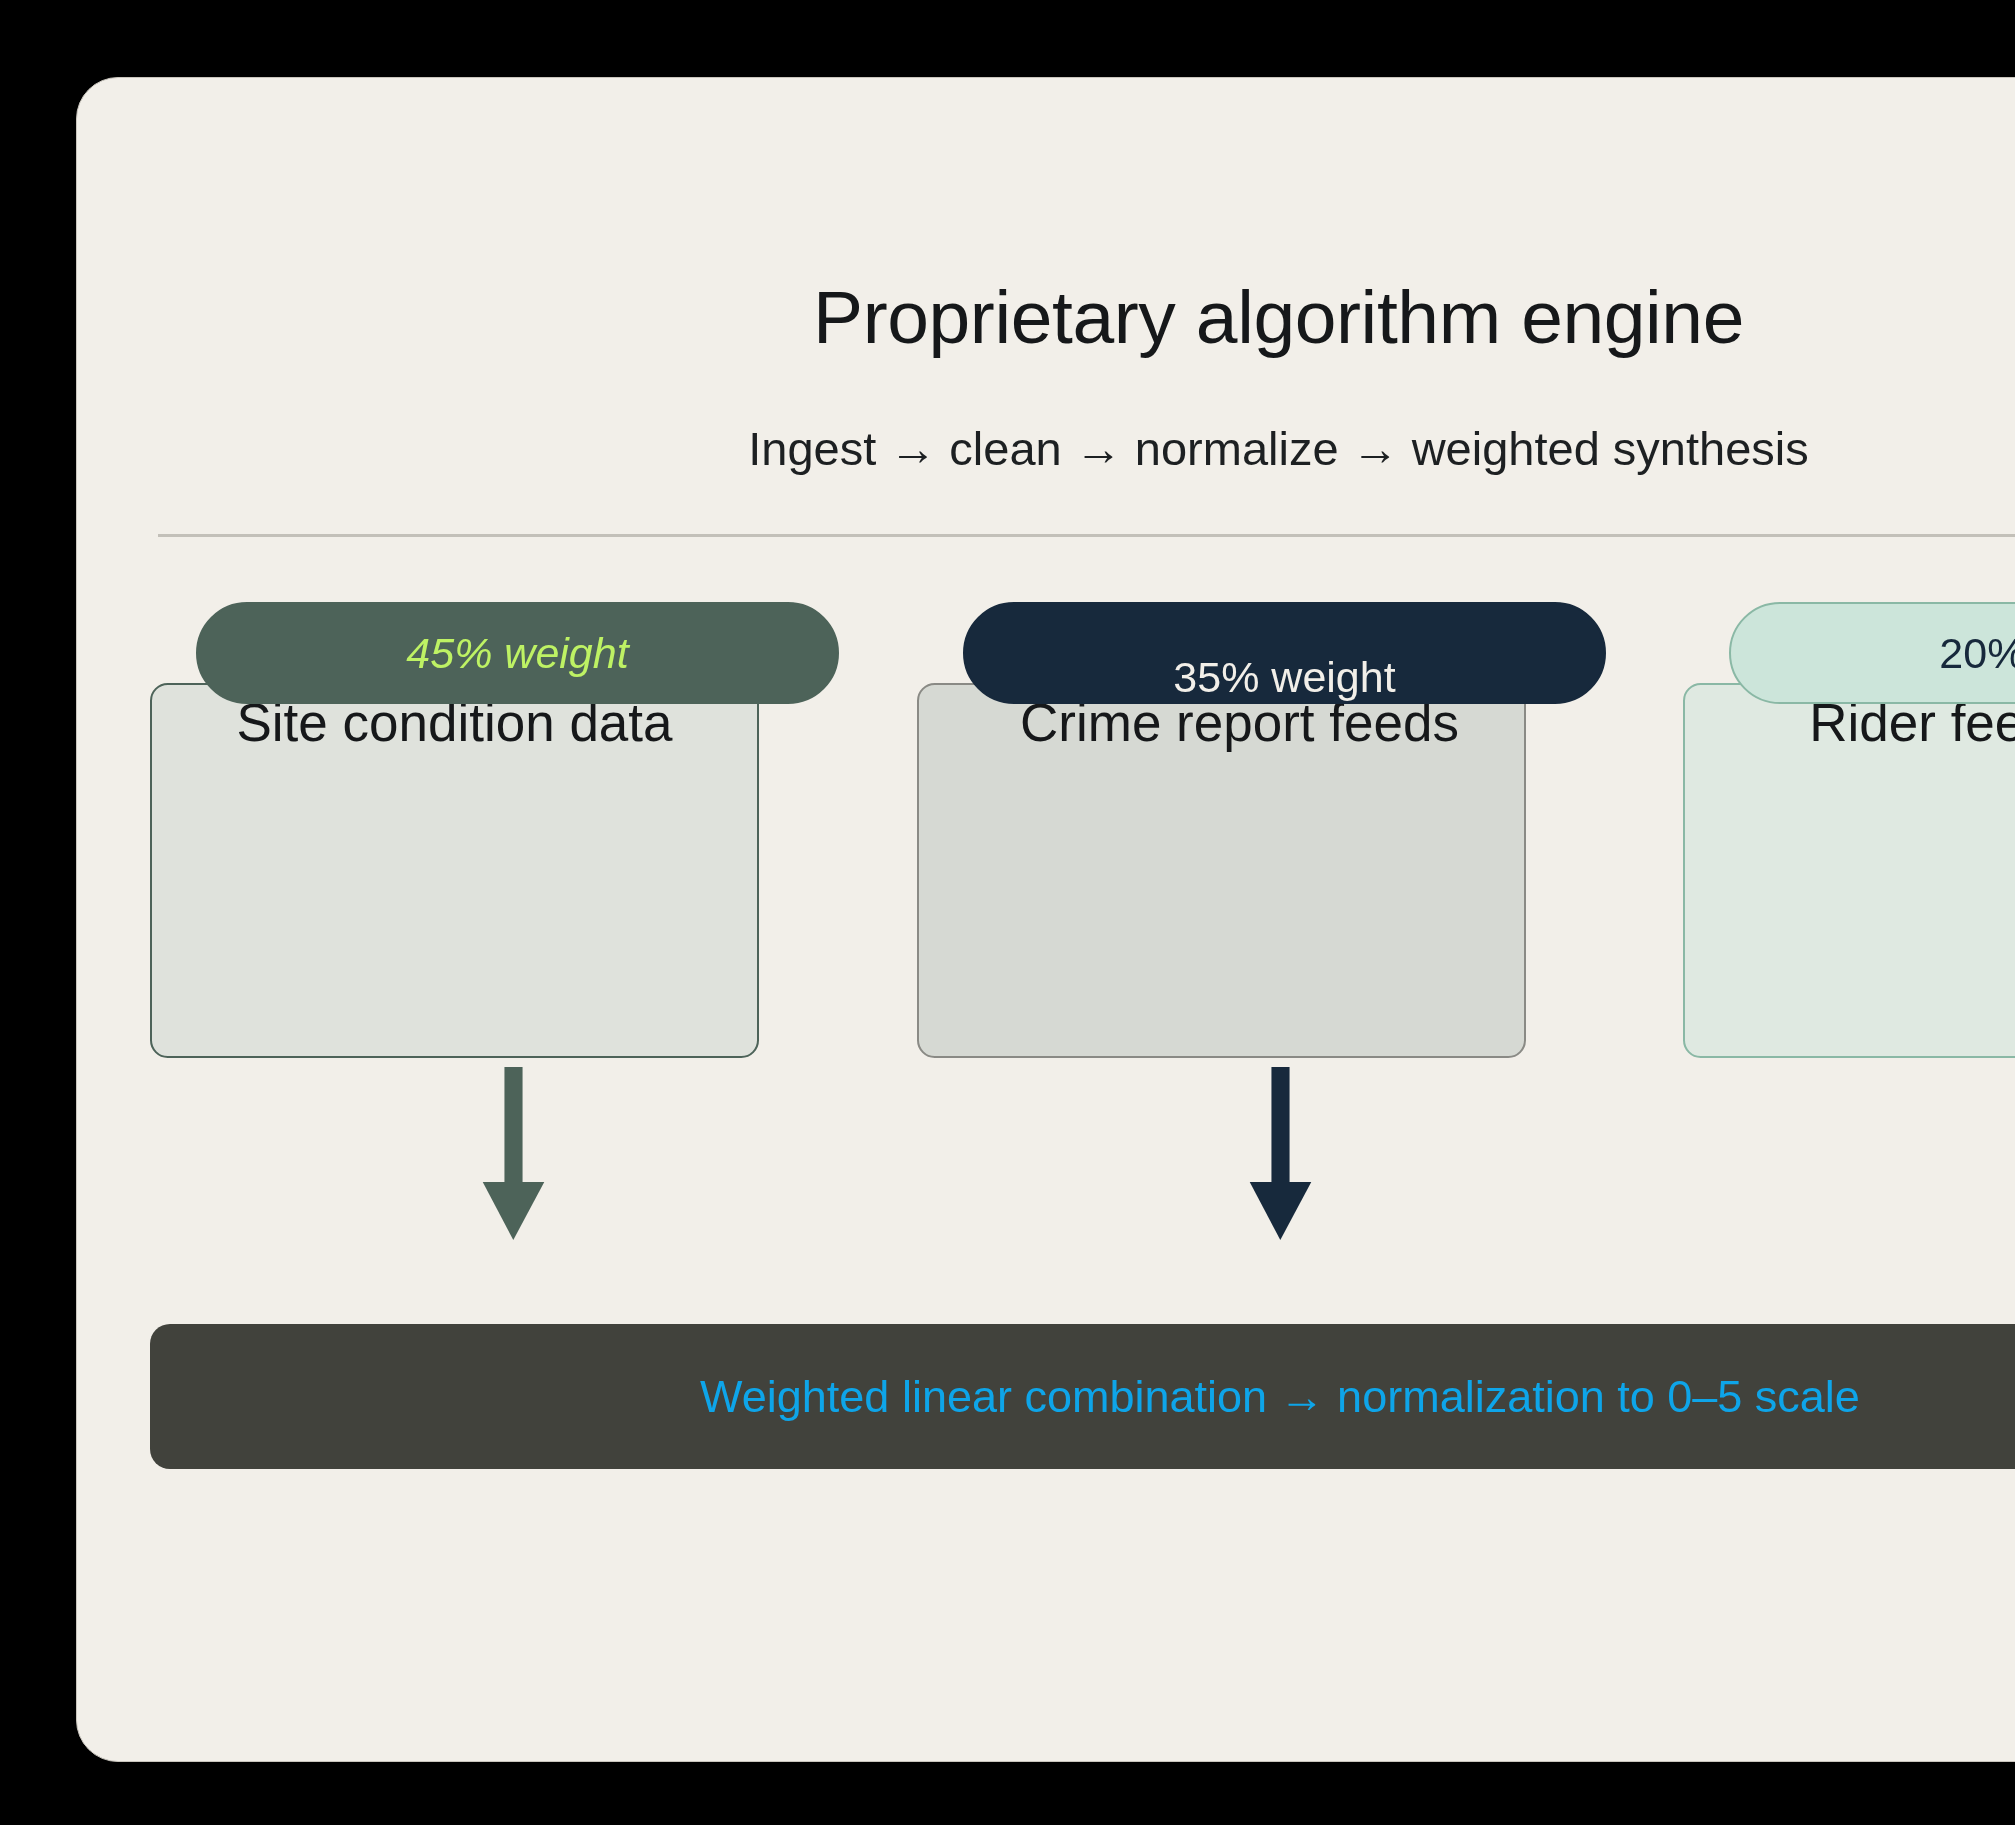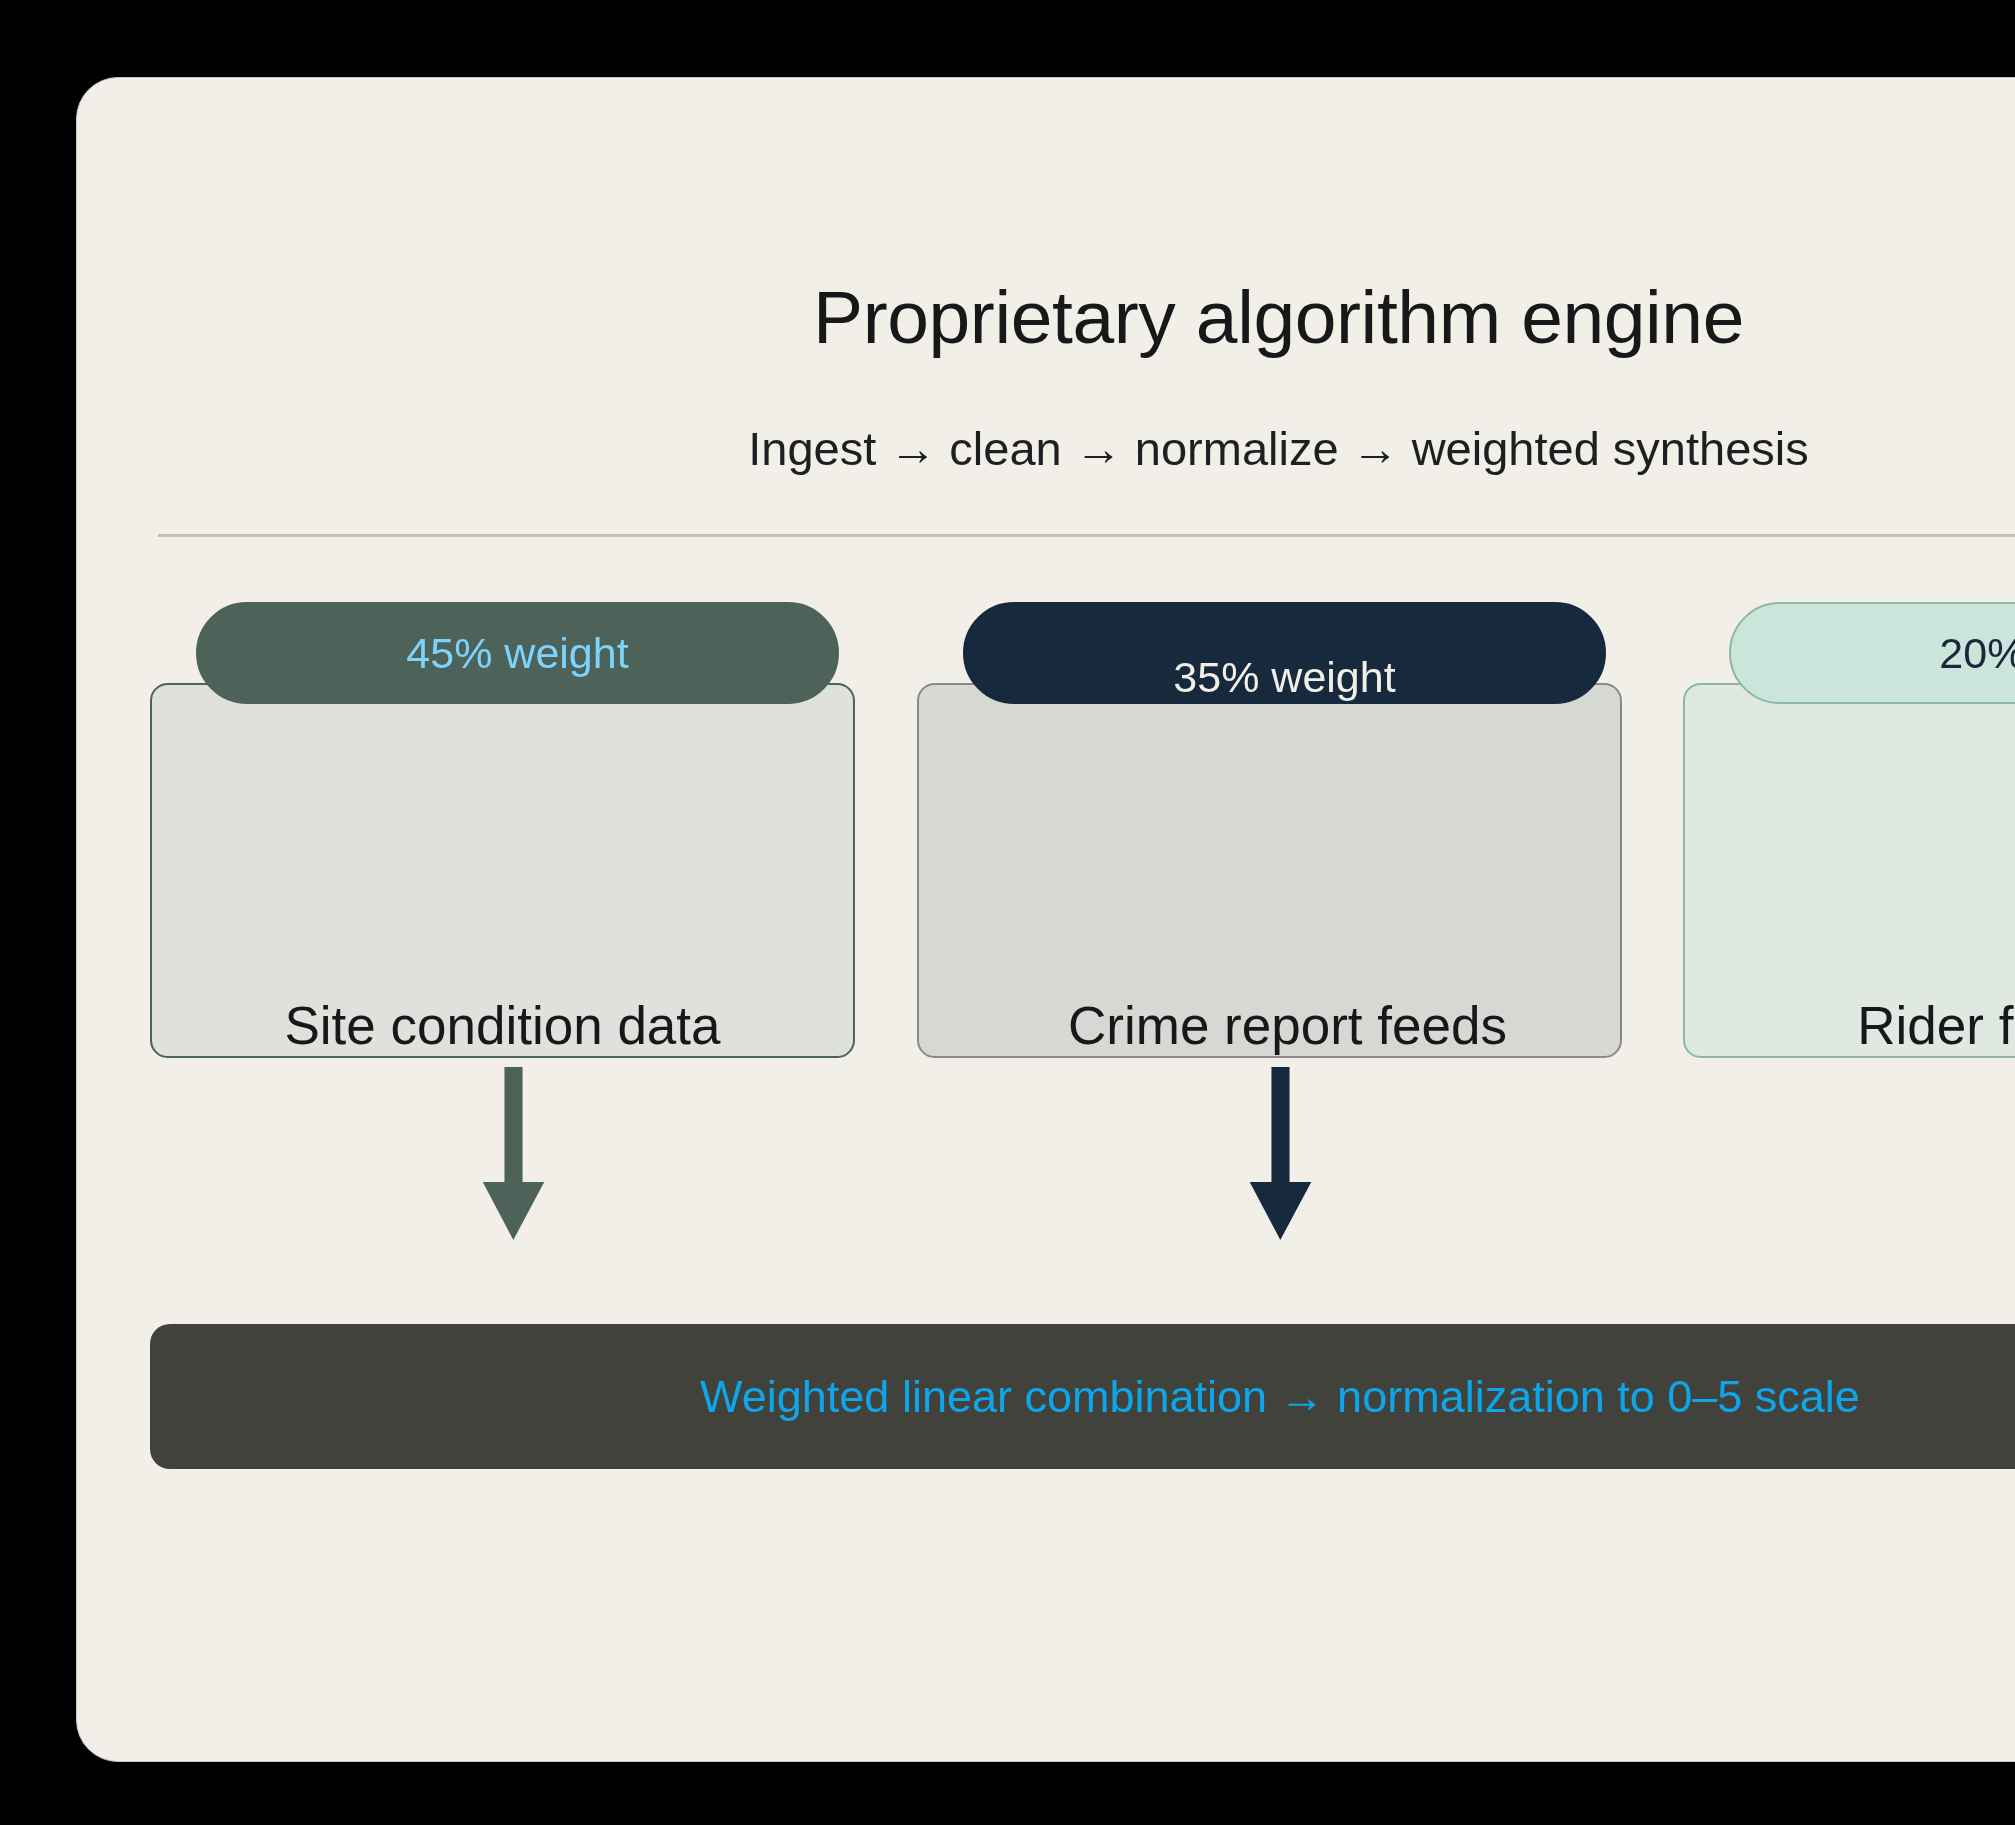--- a/index.html
+++ b/index.html
@@ -99,28 +99,28 @@
     justify-content: center;
     font-size: 43px;
     z-index: 3;
   }
 
   
   .card {
     position: absolute;
     left: 0px;
     top: 81px;
-    width: 705px;
+    width: 609px;
     height: 375px;
     border-radius: 17.7px;
     border-width: 2px;
     border-style: solid;
     box-sizing: border-box;
     display: flex;
-    align-items: flex-end;
+    align-items: flex-start;
     justify-content: center;
     z-index: 1;
   }
   .card-label {
     font-size: 53px;
     color: #16181a;
     text-align: center;
     margin-top: 7.3px;
   }
 
@@ -165,21 +165,21 @@
 <div id="stage" style="background: rgb(0, 0, 0);">
   <div id="panel" style="background: rgb(242, 239, 233); border-color: rgb(201, 197, 189);">
 
     <div id="title">Proprietary algorithm engine</div>
     <div id="subtitle">Ingest → clean → normalize → weighted synthesis</div>
     <div id="divider" style="background: rgb(195, 192, 185);"></div>
 
     <div id="columns">
 
       <div class="column col-0">
-        <div class="badge" style="background: rgb(77, 99, 89); color: #7dd3fc; border-color: rgb(77, 99, 89); border-style: solid; border-width: 2px;">
+        <div class="badge" style="background: rgb(77, 99, 89); color: #bef264; border-color: rgb(77, 99, 89); border-style: solid; border-width: 2px; font-style: italic;">
           <span>45% weight</span>
         </div>
         <div class="card" style="background: rgb(223, 226, 220); border-color: rgb(77, 99, 89);">
           <span class="card-label">Site condition data</span>
         </div>
       </div>
 
       <div class="column col-1">
         <div class="badge" style="background: rgb(23, 41, 60); color: rgb(242, 239, 233); border-color: rgb(23, 41, 60); border-style: solid; border-width: 2px; align-items: flex-end;">
           <span>35% weight</span>

